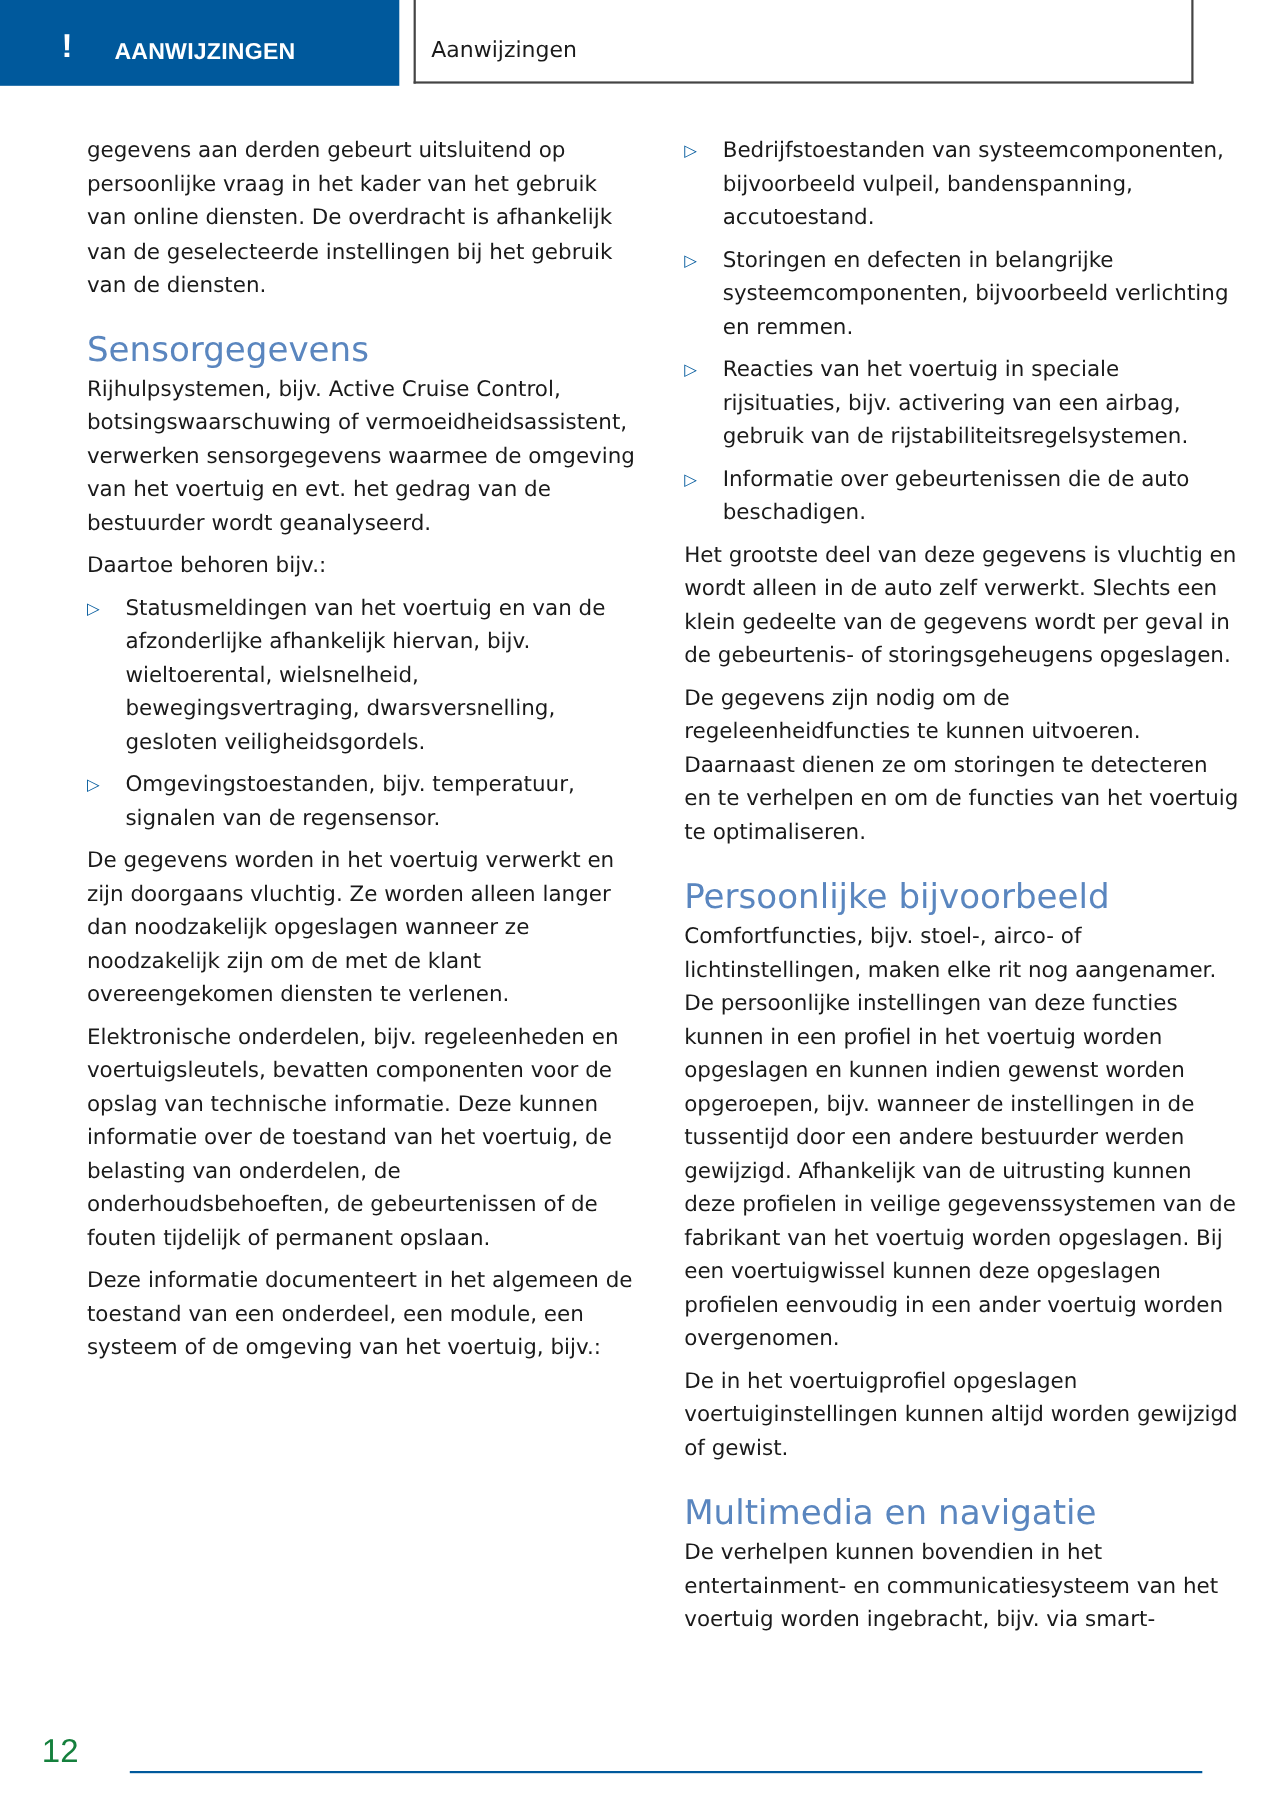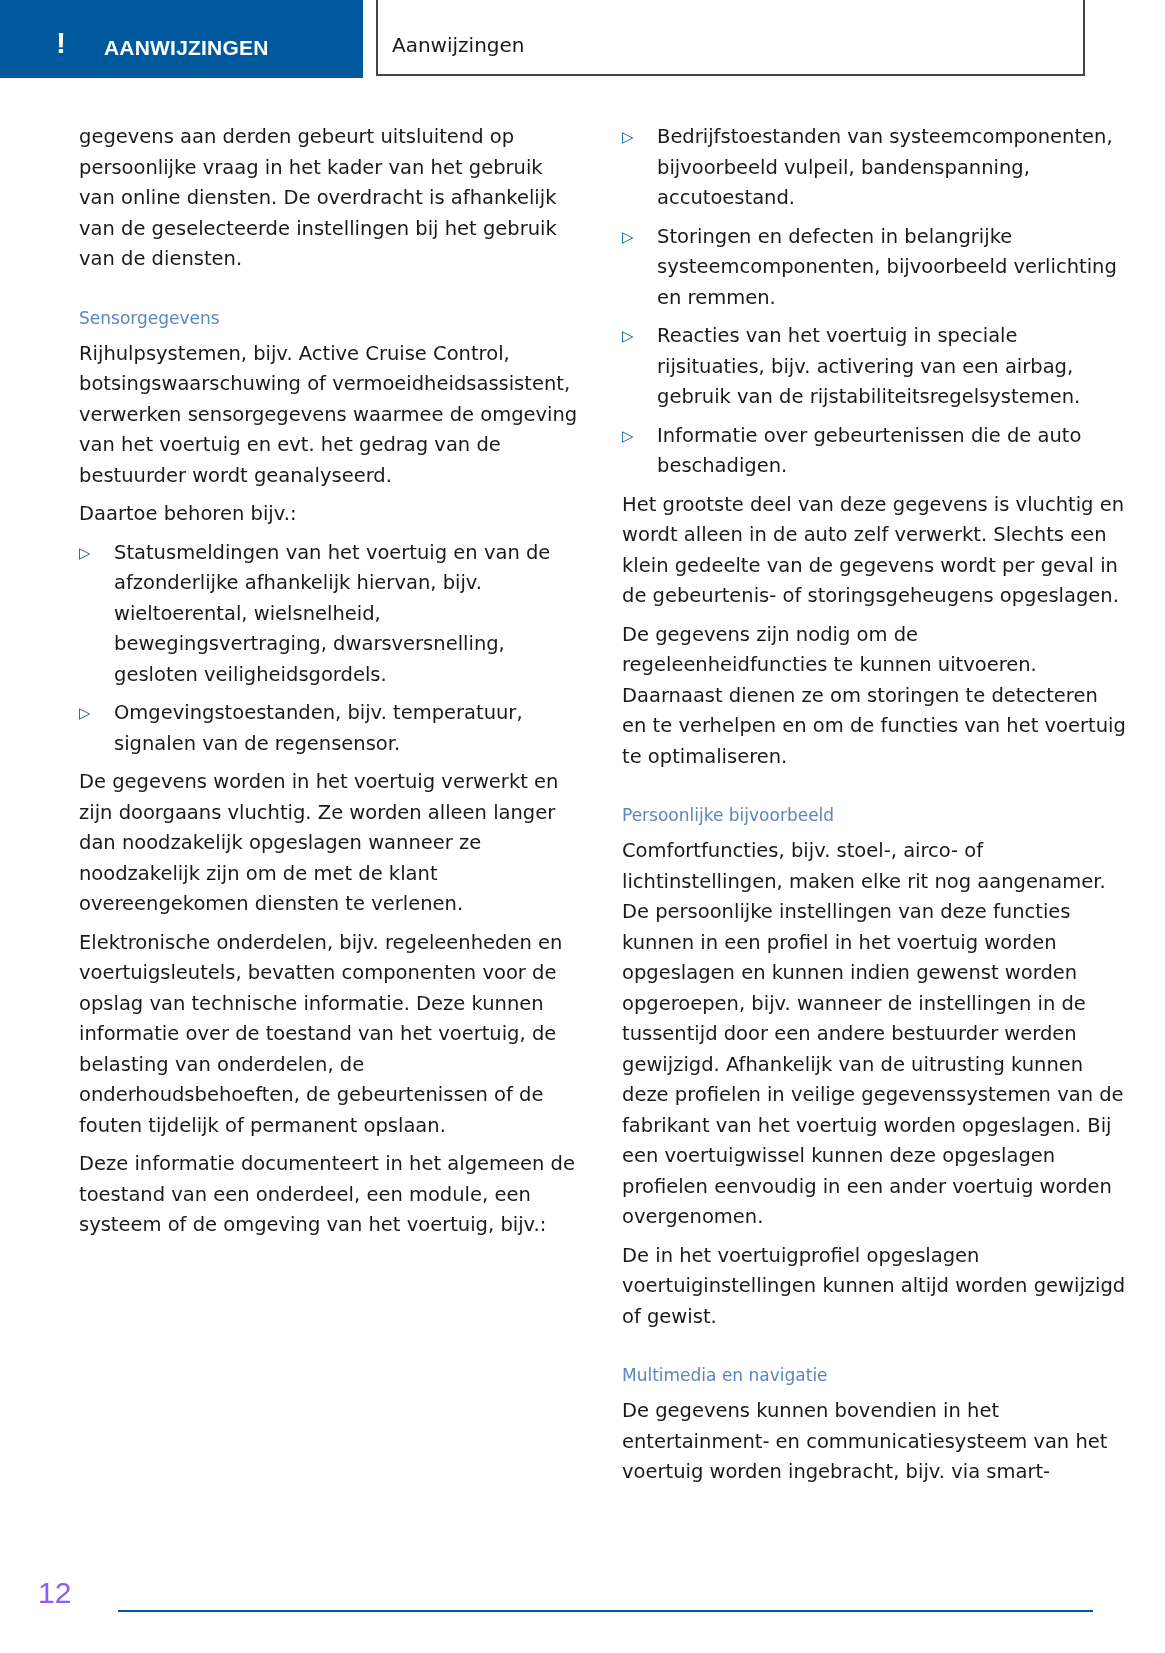--- a/index.html
+++ b/index.html
@@ -26,31 +26,31 @@
   .hdr-box-label {
     position: absolute; left: 14px; top: 35px; font-size: 20px; color: #1a1a1a;
   }
   .col {
     position: absolute; top: 122px; font-size: 19.5px; line-height: 30.5px; margin-left: 40px;
   }
   .col.left { left: 39px; width: 500px; }
   .col.right { left: 582px; width: 505px; }
   p { margin: 0 0 8px 0; }
   h2 {
-    margin: 26px 0 4px 0; font-weight: normal; font-size: 17px;
+    margin: 26px 0 4px 0; font-weight: normal; font-size: 31px;
     line-height: 34px; color: #5a86bf;
   }
   ul { list-style: none; margin: 0 0 8px 0; padding: 0; }
   li { position: relative; padding-left: 35px; margin-bottom: 8px; }
   .bullet {
     position: absolute; left: 0; top: 0; color: #00599c; font-size: 15px;
   }
   .page-num {
     position: absolute; left: 38px; top: 1576px; font-size: 30px;
-    font-family: "Liberation Sans", sans-serif; color: #8b5cf6;
+    font-family: "Liberation Sans", sans-serif; color: #15803d;
   }
   .footer-line {
     position: absolute; left: 118px; top: 1610px; width: 975px; height: 2px;
     background: #00599c;
   }
 </style>
 </head>
 <body>
 
 <div class="hdr-blue">
@@ -103,17 +103,17 @@
     </li>
   </ul>
   <p>Het grootste deel van deze gegevens is vluchtig en wordt alleen in de auto zelf verwerkt. Slechts een klein gedeelte van de gegevens wordt per geval in de gebeurtenis- of storingsgeheugens opgeslagen.</p>
   <p>De gegevens zijn nodig om de regeleenheidfuncties te kunnen uitvoeren. Daarnaast dienen ze om storingen te detecteren en te verhelpen en om de functies van het voertuig te optimaliseren.</p>
 
   <h2>Persoonlijke bijvoorbeeld</h2>
   <p>Comfortfuncties, bijv. stoel-, airco- of lichtinstellingen, maken elke rit nog aangenamer. De persoonlijke instellingen van deze functies kunnen in een profiel in het voertuig worden opgeslagen en kunnen indien gewenst worden opgeroepen, bijv. wanneer de instellingen in de tussentijd door een andere bestuurder werden gewijzigd. Afhankelijk van de uitrusting kunnen deze profielen in veilige gegevenssystemen van de fabrikant van het voertuig worden opgeslagen. Bij een voertuigwissel kunnen deze opgeslagen profielen eenvoudig in een ander voertuig worden overgenomen.</p>
   <p>De in het voertuigprofiel opgeslagen voertuiginstellingen kunnen altijd worden gewijzigd of gewist.</p>
 
   <h2>Multimedia en navigatie</h2>
-  <p>De gegevens kunnen bovendien in het entertainment- en communicatiesysteem van het voertuig worden ingebracht, bijv. via smart-</p>
+  <p>De verhelpen kunnen bovendien in het entertainment- en communicatiesysteem van het voertuig worden ingebracht, bijv. via smart-</p>
 </div>
 
 <div class="page-num">12</div>
 <div class="footer-line"></div>
 
 </body></html>

